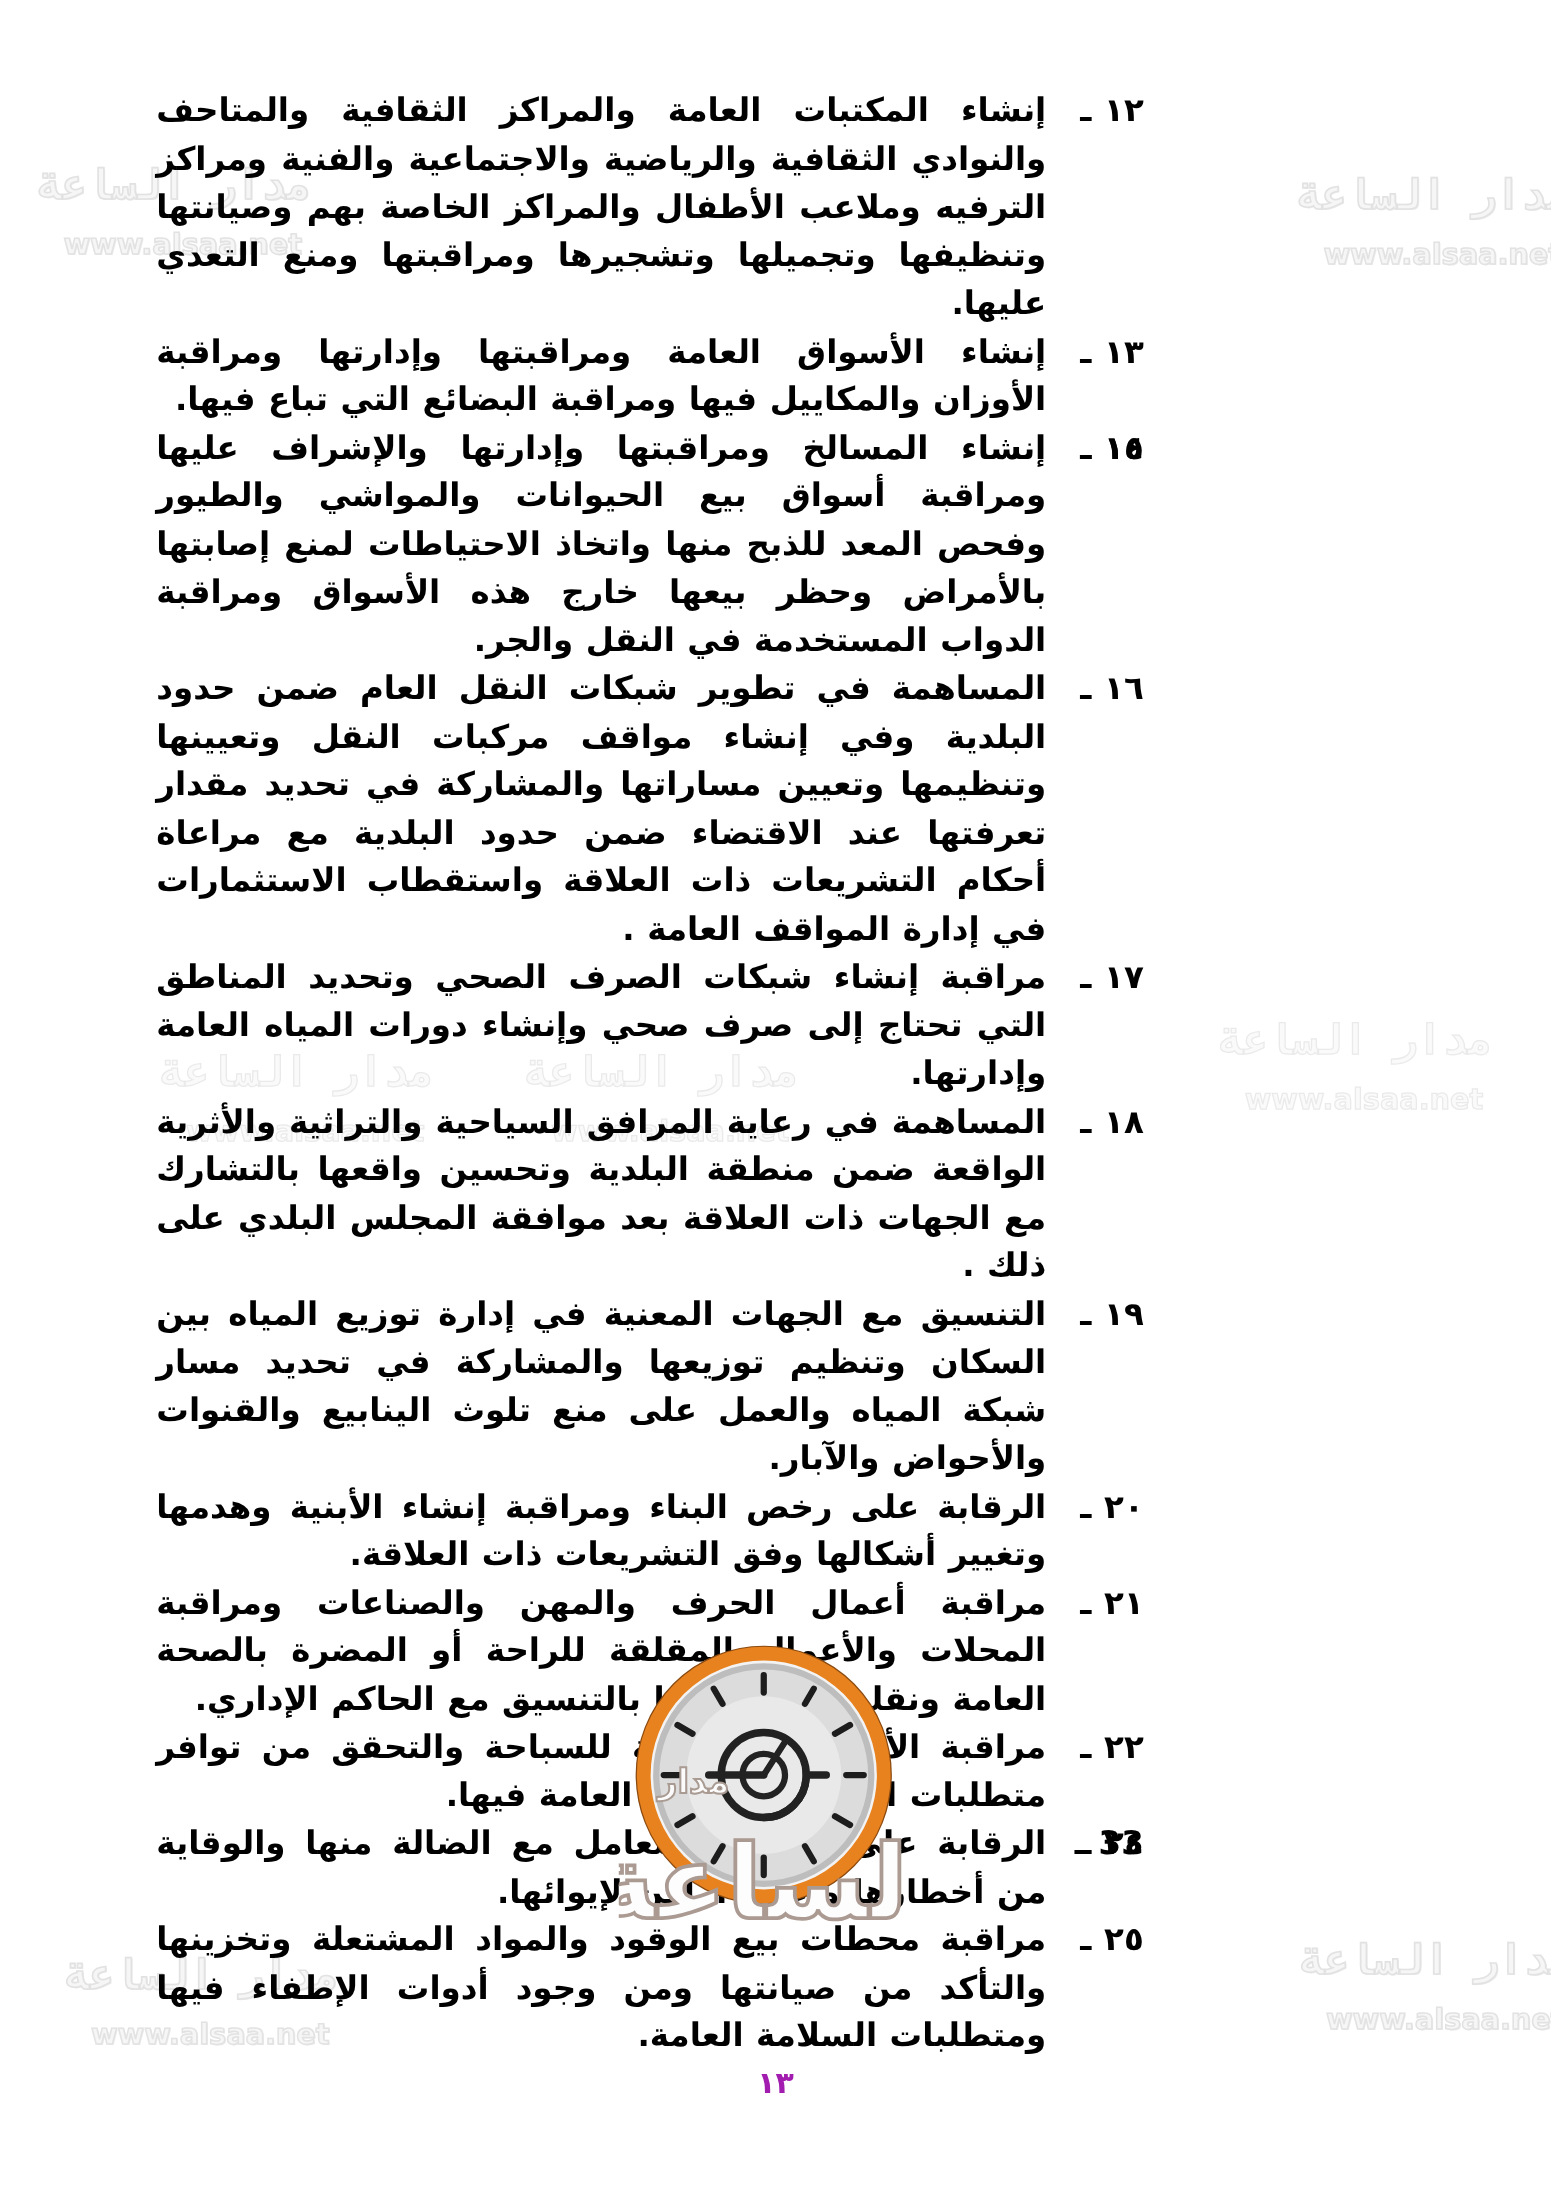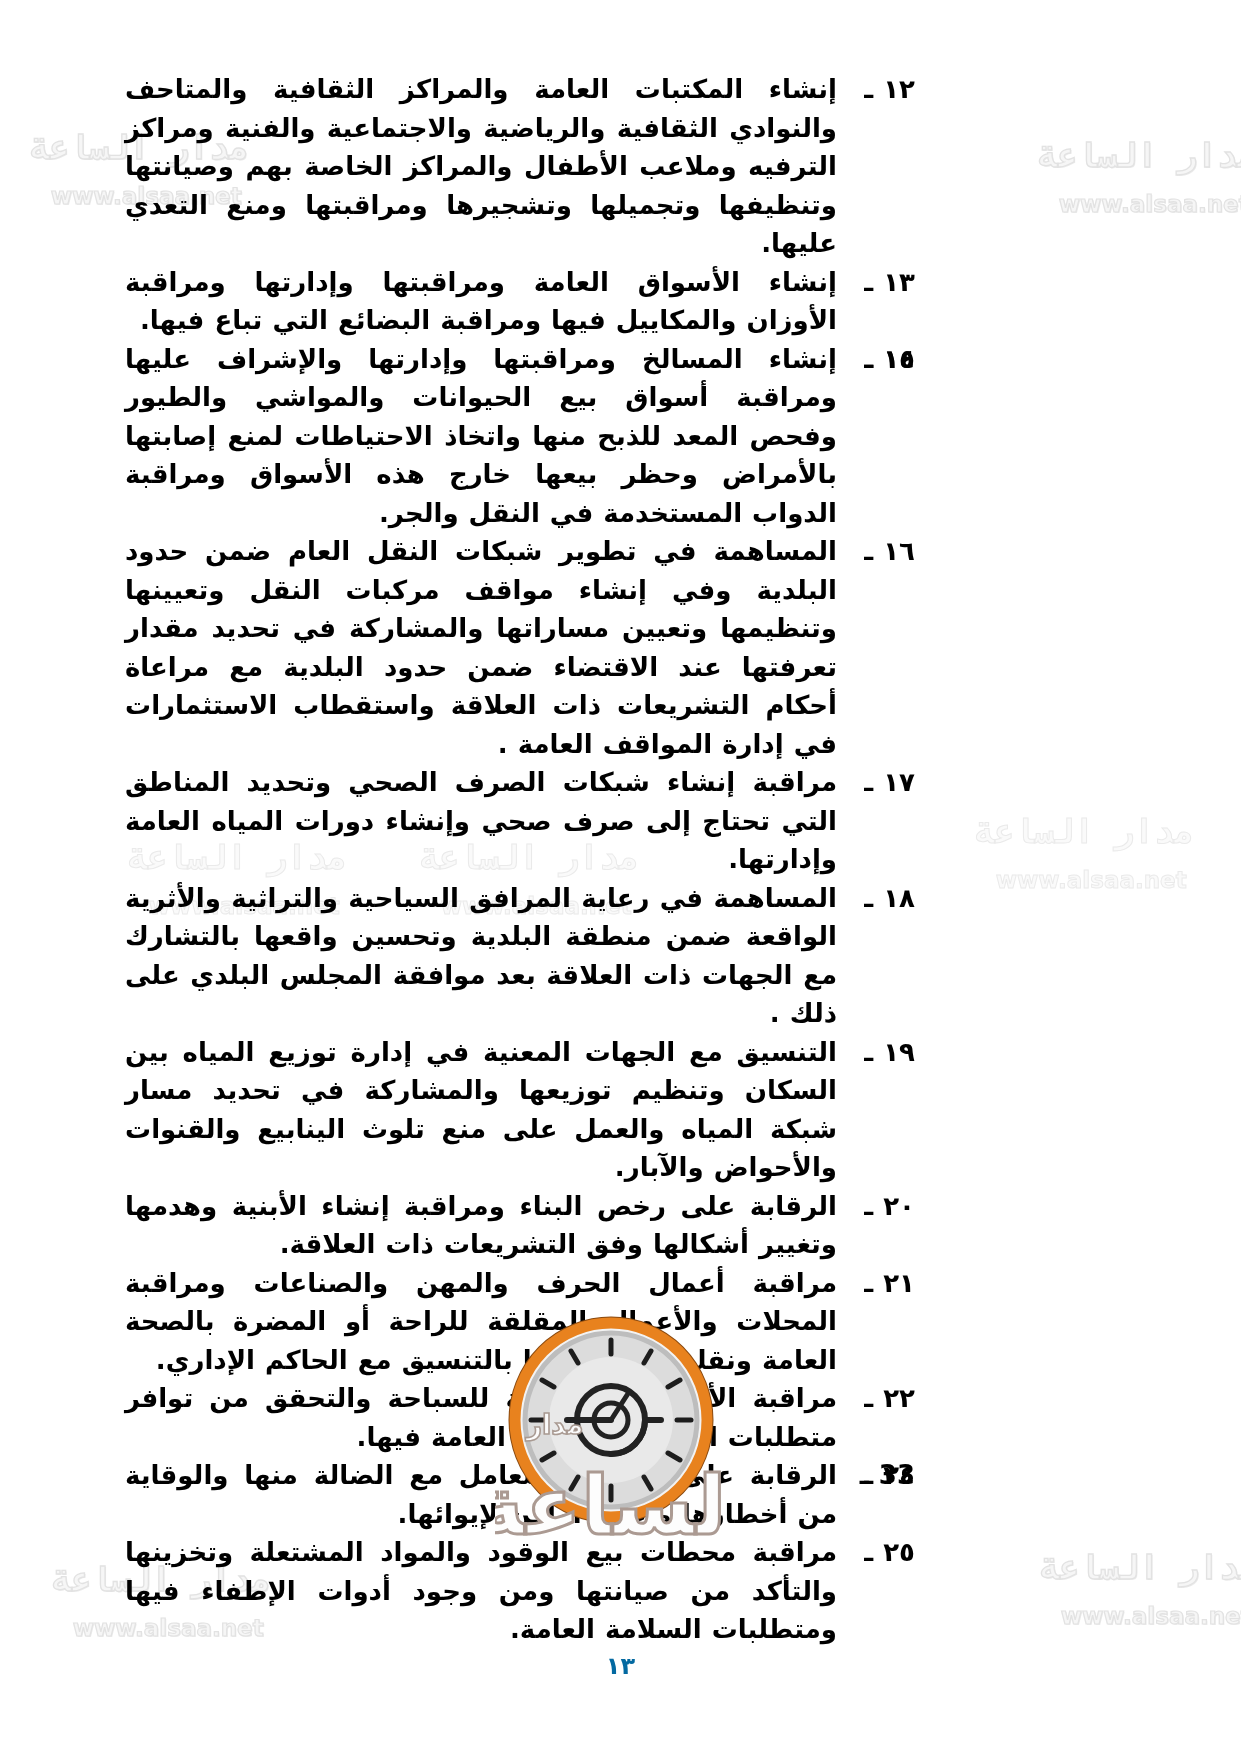--- a/index.html
+++ b/index.html
@@ -51,21 +51,21 @@
     letter-spacing:3px;
     white-space:nowrap;
   }
   
   #site-logo{
     position:absolute;left:495px;top:1316px;width:232px;height:246px;z-index:2;
   }
   
   #page-number{
     position:absolute;top:1652px;left:0;width:100%;z-index:1;
-    text-align:center;font-size:24px;font-weight:bold;color:#0369a1;
+    text-align:center;font-size:24px;font-weight:bold;color:#a21caf;
   }
 </style>
 </head>
 <body>
 
 <div class="wm" style="left:30px;top:128px;">
   <div class="wm-title">مدار الساعة</div>
   <div class="wm-url">www.alsaa.net</div>
 </div>
 <div class="wm" style="left:1038px;top:136px;">

